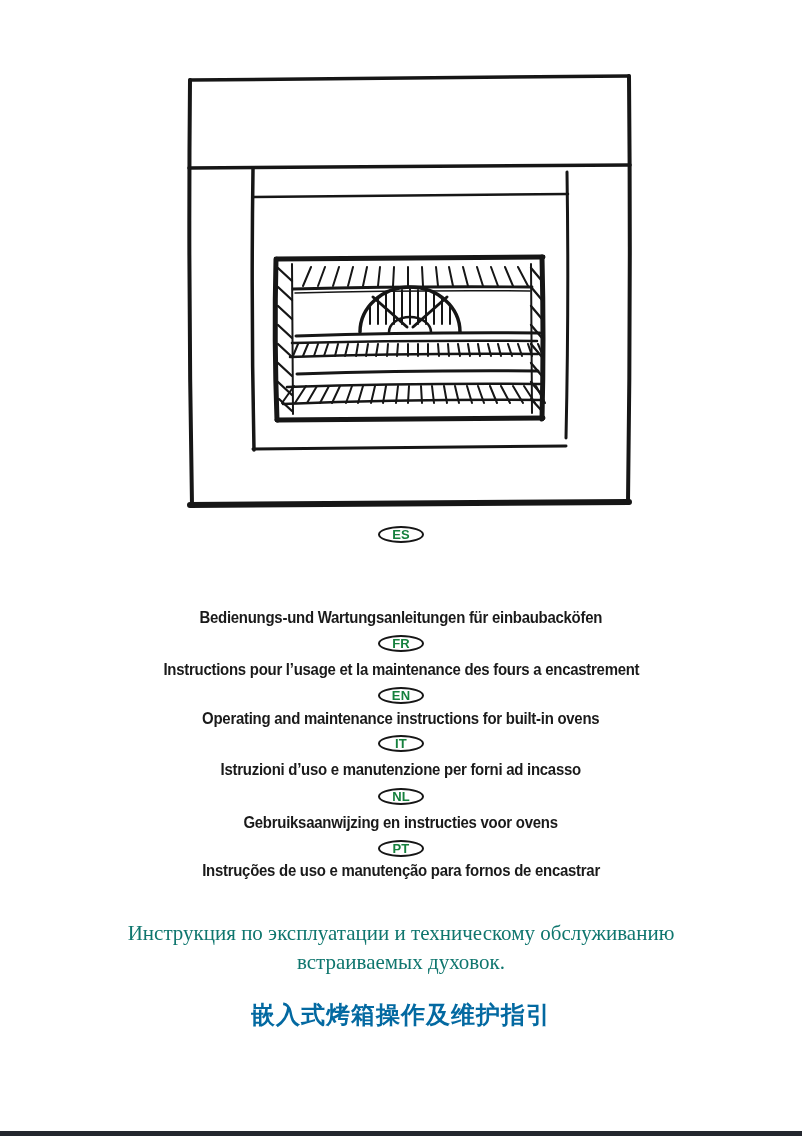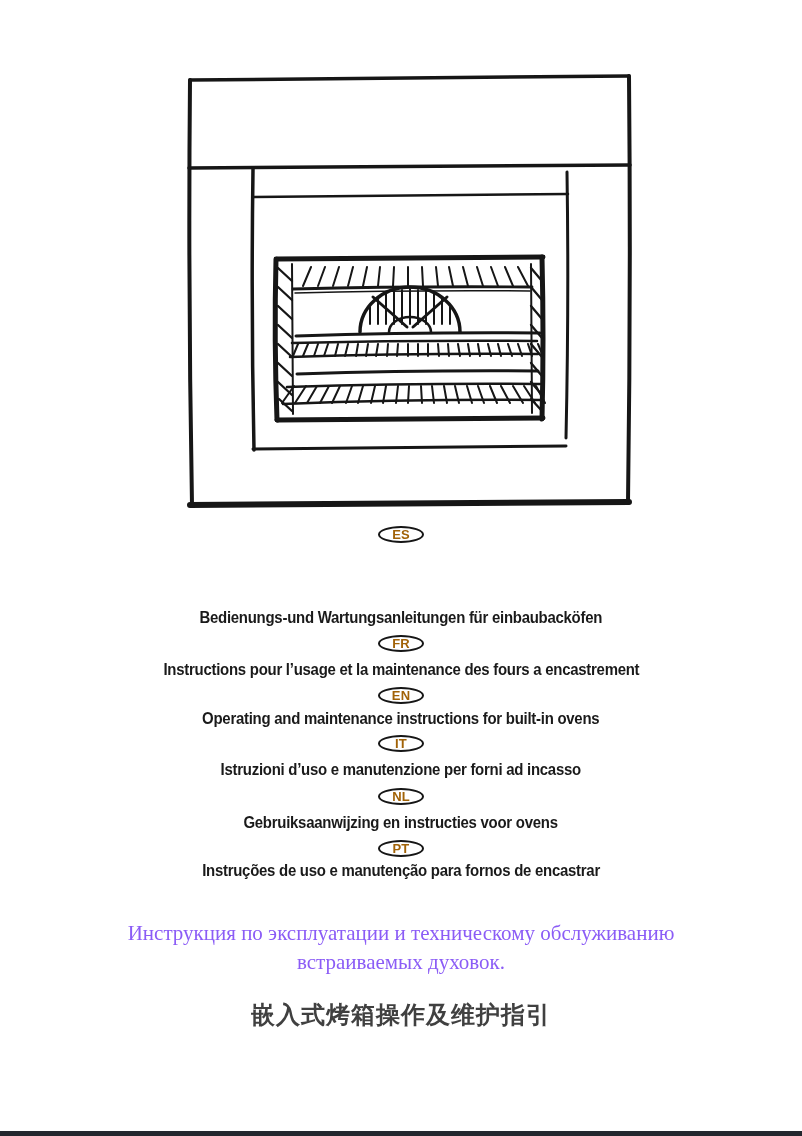--- a/index.html
+++ b/index.html
@@ -6,34 +6,34 @@
   body{
     width:802px;height:1136px;position:relative;background:#ffffff;
     font-family:"Liberation Sans",sans-serif;overflow:hidden;
   }
   .page{position:absolute;inset:0;background:#ffffff;}
   .oven-art{position:absolute;left:180px;top:70px;width:460px;height:445px;}
   .row{position:absolute;left:0;right:0;text-align:center;}
   .badge{
     display:inline-flex;align-items:center;justify-content:center;
     width:46px;height:17px;border:2px solid #161616;border-radius:50%;
-    font-size:13px;font-weight:bold;color:#a16207;letter-spacing:0.2px;
+    font-size:13px;font-weight:bold;color:#15803d;letter-spacing:0.2px;
     box-sizing:border-box;background:#fff;
   }
   .lang-title{
     display:inline-block;font-weight:bold;font-size:17px;color:#1a1a1a;
     letter-spacing:-0.3px;transform:scaleX(0.88);transform-origin:center;
     white-space:nowrap;
   }
   .lang-title-ru{
     display:inline-block;font-family:"Liberation Serif",serif;font-weight:normal;
-    font-size:21px;line-height:29px;color:#8b5cf6;max-width:560px;white-space:normal;
+    font-size:21px;line-height:29px;color:#0f766e;max-width:560px;white-space:normal;
   }
   .lang-title-ch{
-    display:inline-block;font-weight:bold;font-size:24px;color:#404040;
+    display:inline-block;font-weight:bold;font-size:24px;color:#0369a1;
     letter-spacing:1px;white-space:nowrap;
   }
   .footer-bar{position:absolute;left:0;right:0;bottom:0;height:5px;background:#23272e;}
 </style>
 </head>
 <body>
 
 <div class="page">
 
   <svg class="oven-art" viewBox="180 70 460 445" fill="none" stroke="#161616" stroke-linecap="round" stroke-linejoin="round">

